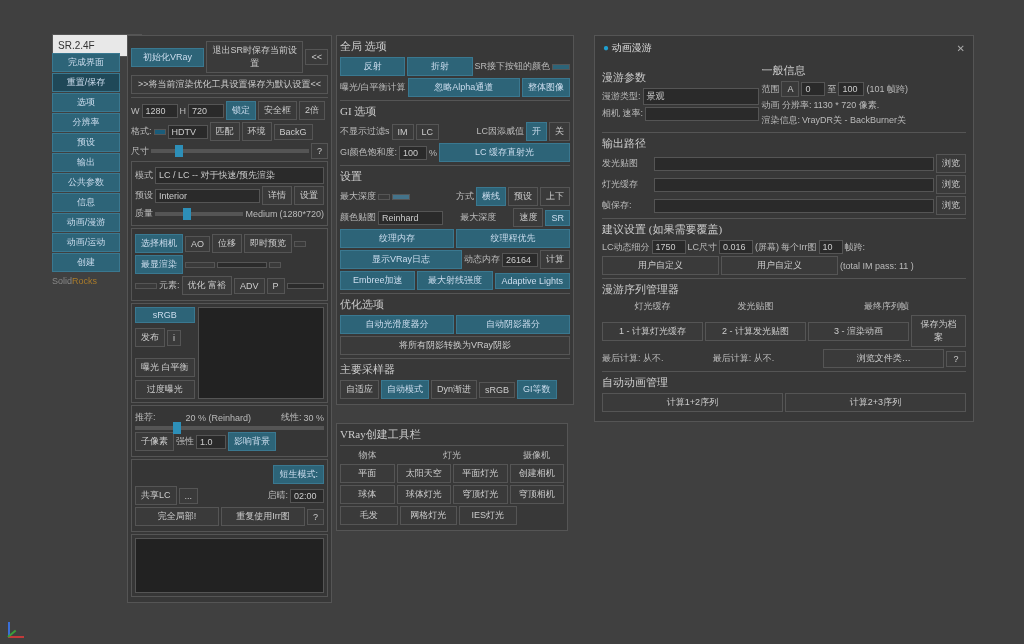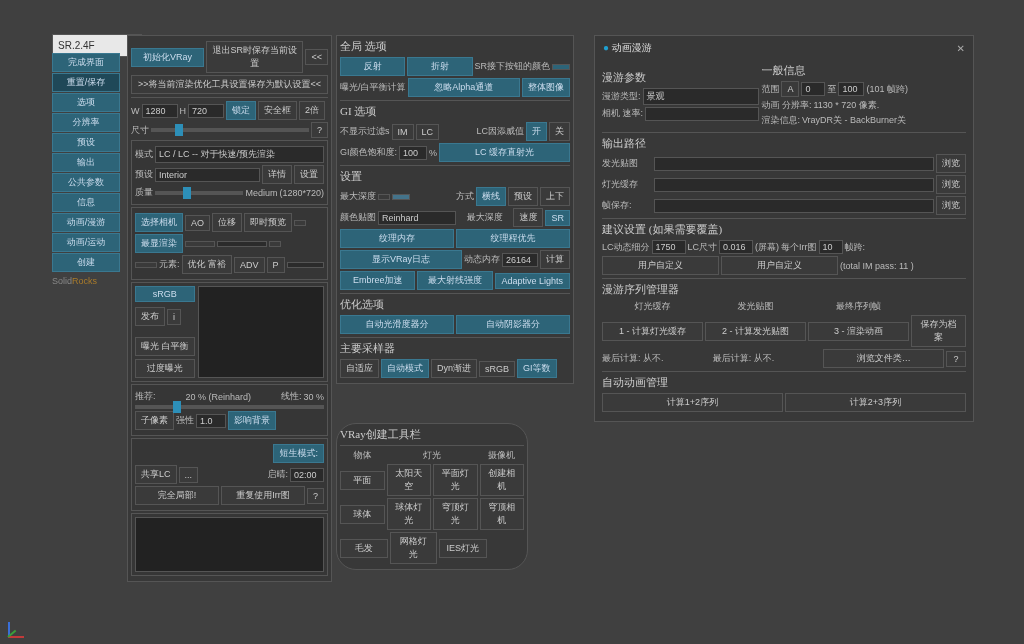--- a/index.html
+++ b/index.html
@@ -143,20 +143,28 @@
   <div class="row">
     <span class="lbl">W</span>
     <input class="inp" style="width: 36px;" value="1280">
     <span class="lbl">H</span>
     <input class="inp" style="width: 36px;" value="720">
     <span class="btn">锁定</span>
     <span class="btn-dark">安全框</span>
     <span class="btn-dark">2倍</span>
   </div>
   <div class="row">
+    <span class="lbl">格式:</span>
+    <span class="btn-dark" style="width:10px; background:#1a5c7a"></span>
+    <span class="dd" style="width:40px">HDTV</span>
+    <span class="btn-dark">匹配</span>
+    <span class="btn-dark">环境</span>
+    <span class="btn-dark">BackG</span>
+  </div>
+  <div class="row">
     <span class="lbl">尺寸</span>
     <div class="slider" style="--pos:15%"></div>
     <span class="btn-dark">?</span>
   </div>
 
   <div class="section">
     <div class="row">
       <span class="lbl">模式</span>
       <span class="dd" style="flex:1">LC / LC -- 对于快速/预先渲染</span>
     </div>
@@ -288,21 +296,21 @@
     <span class="lbl">最大深度</span>
     <span class="btn-dark" style="width:12px"></span>
     <span class="btn-dark" style="width:18px; background:#44738a"></span>
     <span class="lbl" style="flex:1; text-align:right">方式</span>
     <span class="btn">横线</span>
     <span class="btn-dark">预设</span>
     <span class="btn-dark">上下</span>
   </div>
   <div class="row">
     <span class="lbl">颜色贴图</span>
-    <span class="dd" style="width:78px">Reinhard</span>
+    <span class="dd" style="width:65px">Reinhard</span>
     <span class="lbl" style="flex:1; text-align:center">最大深度</span>
     <span class="btn-dark">速度</span>
     <span class="btn">SR</span>
   </div>
   <div class="row">
     <span class="btn" style="flex:1">纹理内存</span>
     <span class="btn" style="flex:1">纹理程优先</span>
   </div>
   <div class="row">
     <span class="btn" style="flex:1">显示VRay日志</span>
@@ -314,32 +322,35 @@
     <span class="btn" style="flex:1">Embree加速</span>
     <span class="btn" style="flex:1">最大射线强度</span>
     <span class="btn" style="flex:1">Adaptive Lights</span>
   </div>
   <div class="hr"></div>
   <div class="sec-title">优化选项</div>
   <div class="row">
     <span class="btn" style="flex:1">自动光滑度器分</span>
     <span class="btn" style="flex:1">自动阴影器分</span>
   </div>
+  <div class="row">
+      <span class="btn-dark" style="flex:1">将所有阴影转换为VRay阴影</span>
+    </div>
   <div class="hr"></div>
   <div class="sec-title">主要采样器</div>
   <div class="row">
     <span class="btn-dark">自适应</span>
     <span class="btn">自动模式</span>
     <span class="btn-dark">Dyn渐进</span>
     <span class="btn-dark">sRGB</span>
     <span class="btn">GI等数</span>
   </div>
 </div>
 
-<div class="panel" style="left:336px; top:423px; width:192px;border-radius:20px;">
+<div class="panel" style="left:336px; top:423px; width:232px;">
   <div class="sec-title">VRay创建工具栏</div>
   <div class="hr"></div>
   <div class="row">
     <span class="lbl" style="flex:1; text-align:center">物体</span>
     <span class="lbl" style="flex:2; text-align:center">灯光</span>
     <span class="lbl" style="flex:1; text-align:center">摄像机</span>
   </div>
   <div class="row">
     <span class="btn-dark" style="flex:1">平面</span>
     <span class="btn-dark" style="flex:1">太阳天空</span>
@@ -430,21 +441,21 @@
     <div class="row">
       <span class="btn-dark" style="flex:1">用户自定义</span>
       <span class="btn-dark" style="flex:1">用户自定义</span>
       <span class="lbl" style="flex:1.2">(total IM pass: 11 )</span>
     </div>
     <div class="hr"></div>
     <div class="sec-title">漫游序列管理器</div>
     <div class="row">
       <span class="lbl" style="flex:1; text-align:center">灯光缓存</span>
       <span class="lbl" style="flex:1; text-align:center">发光贴图</span>
-      <span class="lbl" style="flex:1; text-align:center">最终序列帧</span>
+      <span class="lbl" style="flex:1; text-align:right">最终序列帧</span>
       <span style="width:55px"></span>
     </div>
     <div class="row">
       <span class="btn-dark" style="flex:1">1 - 计算灯光缓存</span>
       <span class="btn-dark" style="flex:1">2 - 计算发光贴图</span>
       <span class="btn-dark" style="flex:1">3 - 渲染动画</span>
       <span class="btn-dark" style="width:55px">保存为档案</span>
     </div>
     <div class="row">
       <span class="lbl" style="flex:1">最后计算: 从不.</span>

